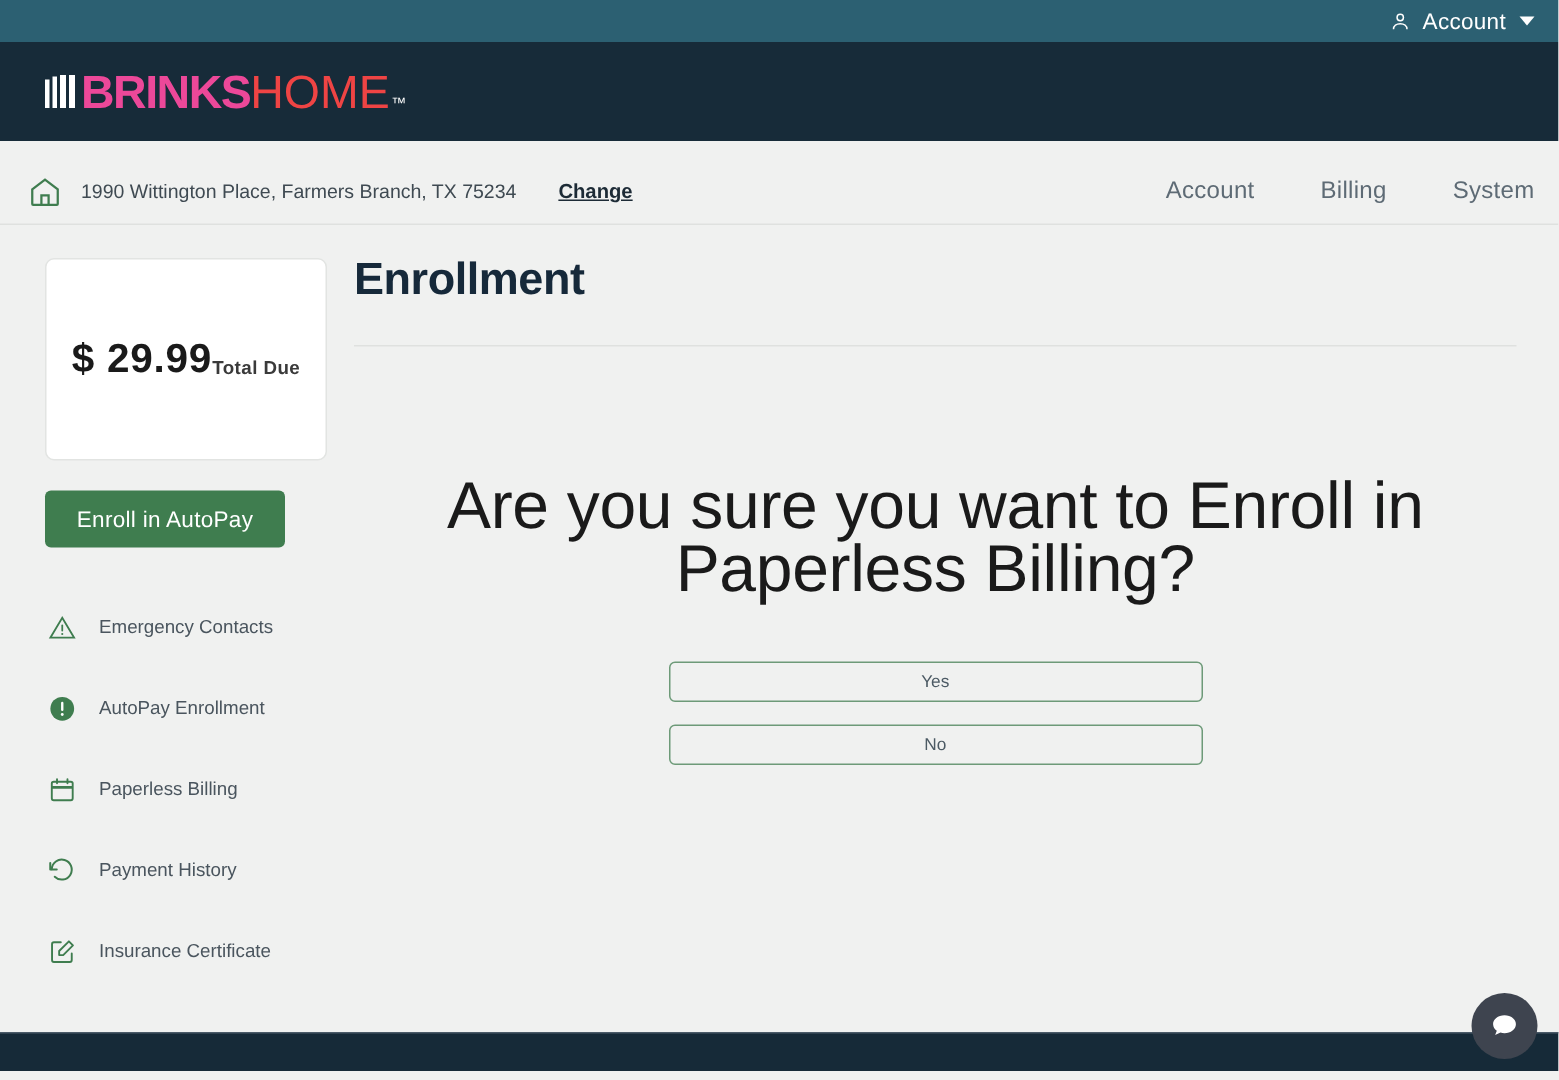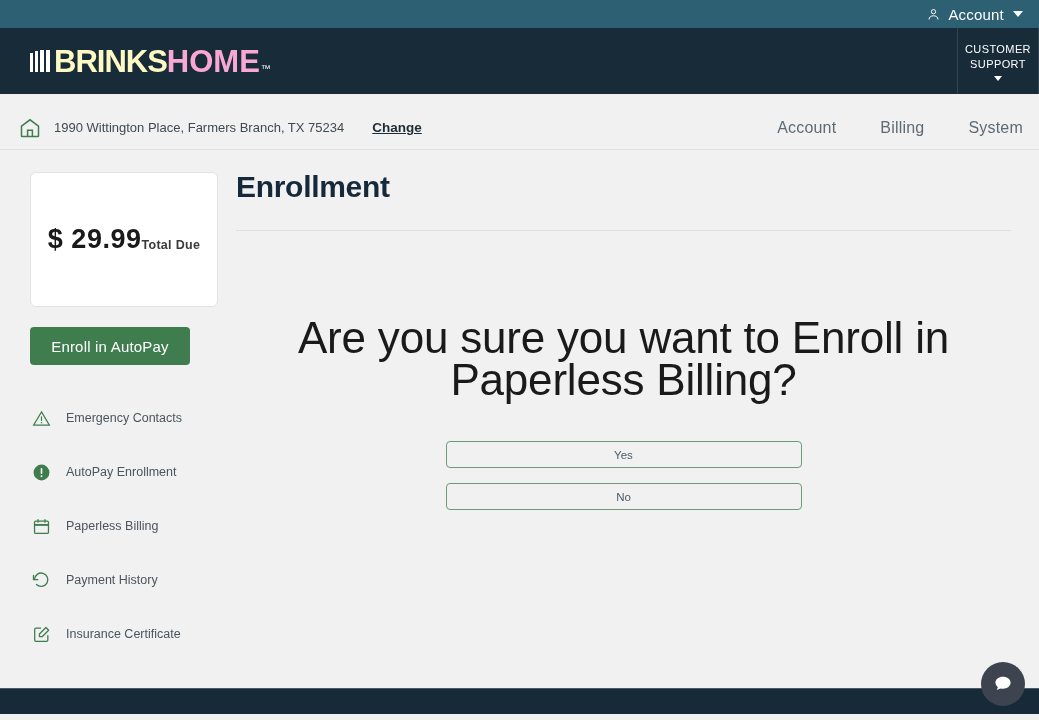--- a/index.html
+++ b/index.html
@@ -36,26 +36,26 @@
   }
   .logo-wrap { display: flex; align-items: center; padding-left: 30px; }
   .logo { display: flex; align-items: baseline; }
   .logo-bars { display: flex; align-items: flex-end; gap: 2px; margin-right: 4px; }
   .logo-bars i { display: block; width: 3px; height: 22px; background: #fff; }
   .logo-bars i:nth-child(1) { height: 19px; }
   .logo-bars i:nth-child(2) { height: 21px; }
   .logo-bars i:nth-child(3) { width: 4px; }
   .logo-bars i:nth-child(4) { width: 4px; }
   .logo-brinks {
-    color: #fef9c3; font-size: 31px; font-weight: bold;
+    color: #ec4899; font-size: 31px; font-weight: bold;
     letter-spacing: -1px; line-height: 1;
     font-family: "Liberation Sans", sans-serif;
   }
   .logo-home {
-    color: #f9a8d4; font-size: 31px; font-weight: 700;
+    color: #ef4444; font-size: 31px; font-weight: 400;
     letter-spacing: 0px; line-height: 1;
   }
   .logo-tm { color: #fff; font-size: 10px; vertical-align: super; margin-left: 1px; }
 
   .support-box {
     width: 82px;
     border-left: 1px solid #33434f;
     border-right: 1px solid #33434f;
     display: flex; flex-direction: column;
     align-items: center; justify-content: center;
@@ -170,25 +170,20 @@
           <i></i>
           <i></i>
           <i></i>
       </span>
       <span class="logo-brinks">BRINKS</span>
       <span class="logo-home">HOME</span>
       <span class="logo-tm">™</span>
     </div>
   </div>
 
-  <div class="support-box">
-    <span>CUSTOMER</span>
-    <span>SUPPORT</span>
-    <span class="support-caret"></span>
-  </div>
 </div>
 
 <div class="subnav">
   <div class="addr-group">
     <svg width="24" height="24" viewBox="0 0 24 24" fill="none" stroke="#3f7d4f" stroke-width="1.5">
       <path d="M3.5 10.2 12 3.8l8.5 6.4V20a.6.6 0 0 1-.6.6H4.1a.6.6 0 0 1-.6-.6z"></path>
       <path d="M9.6 20.4v-6.1h4.8v6.1"></path>
     </svg>
     <span class="addr-text">1990 Wittington Place, Farmers Branch, TX 75234</span>
     <span class="change-link">Change</span>

